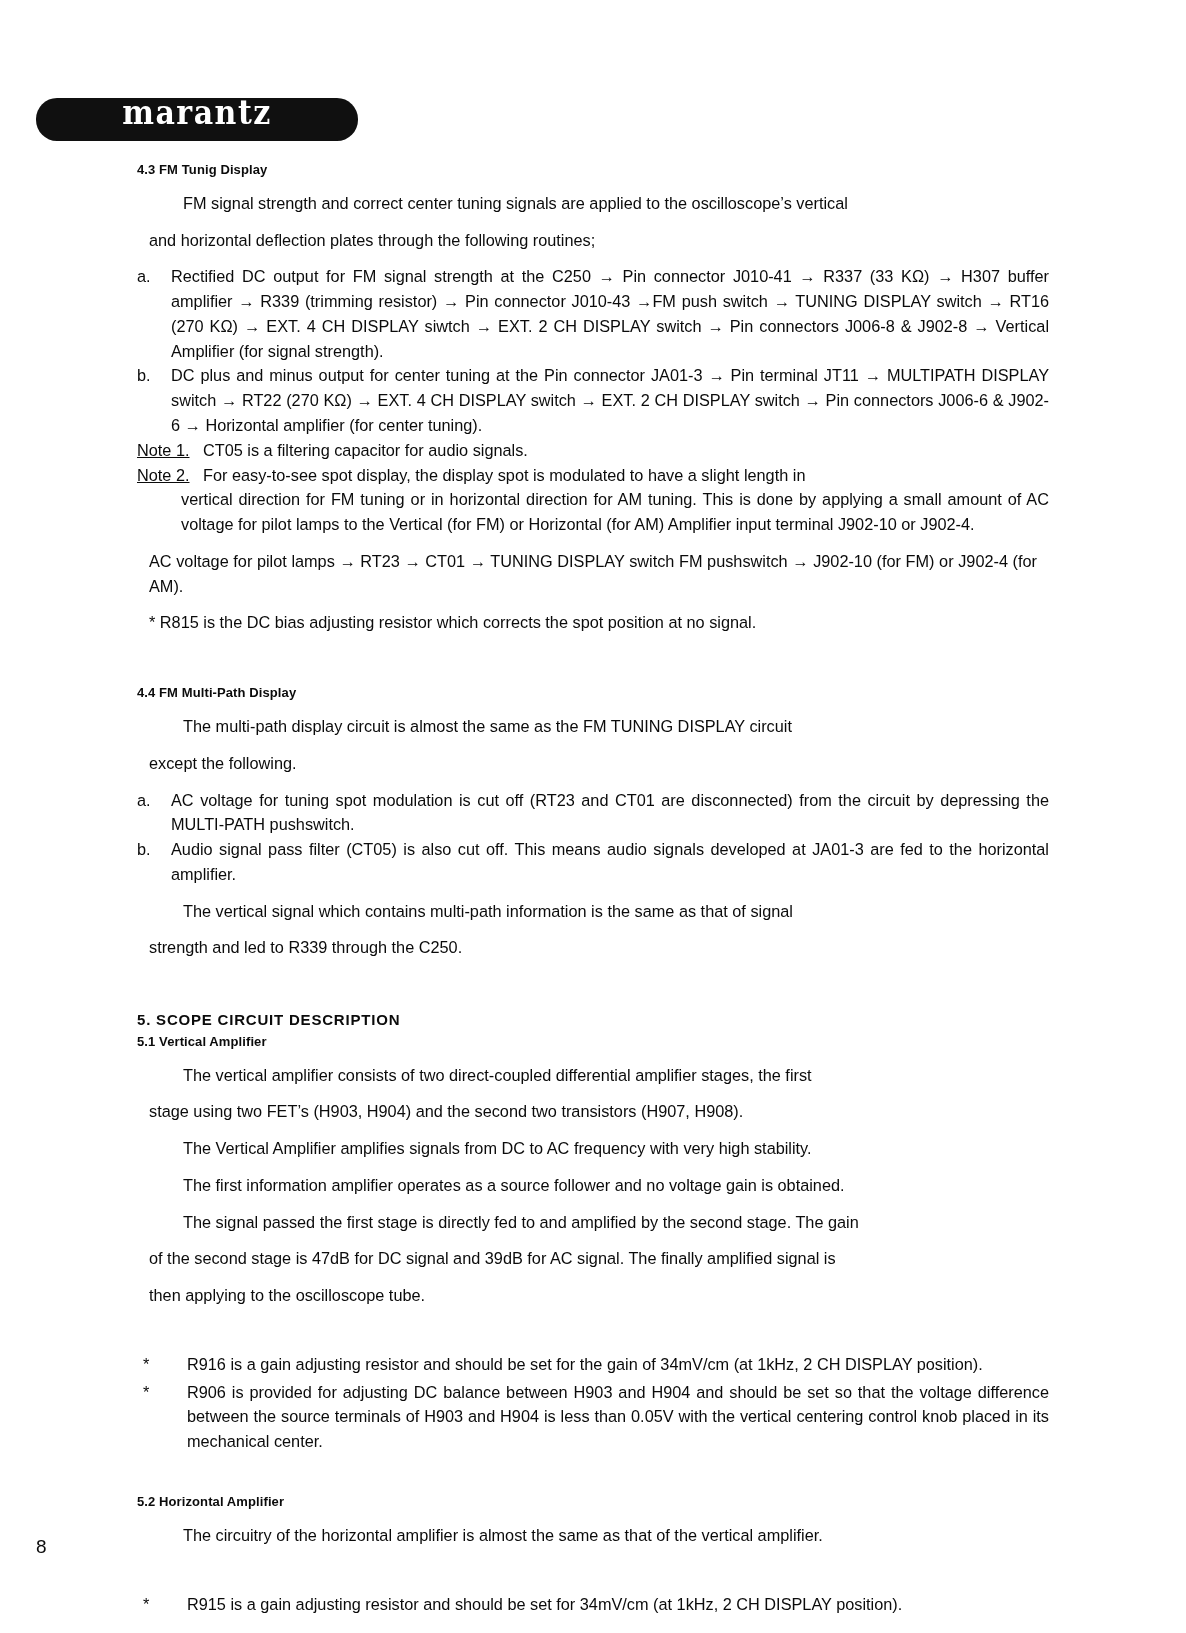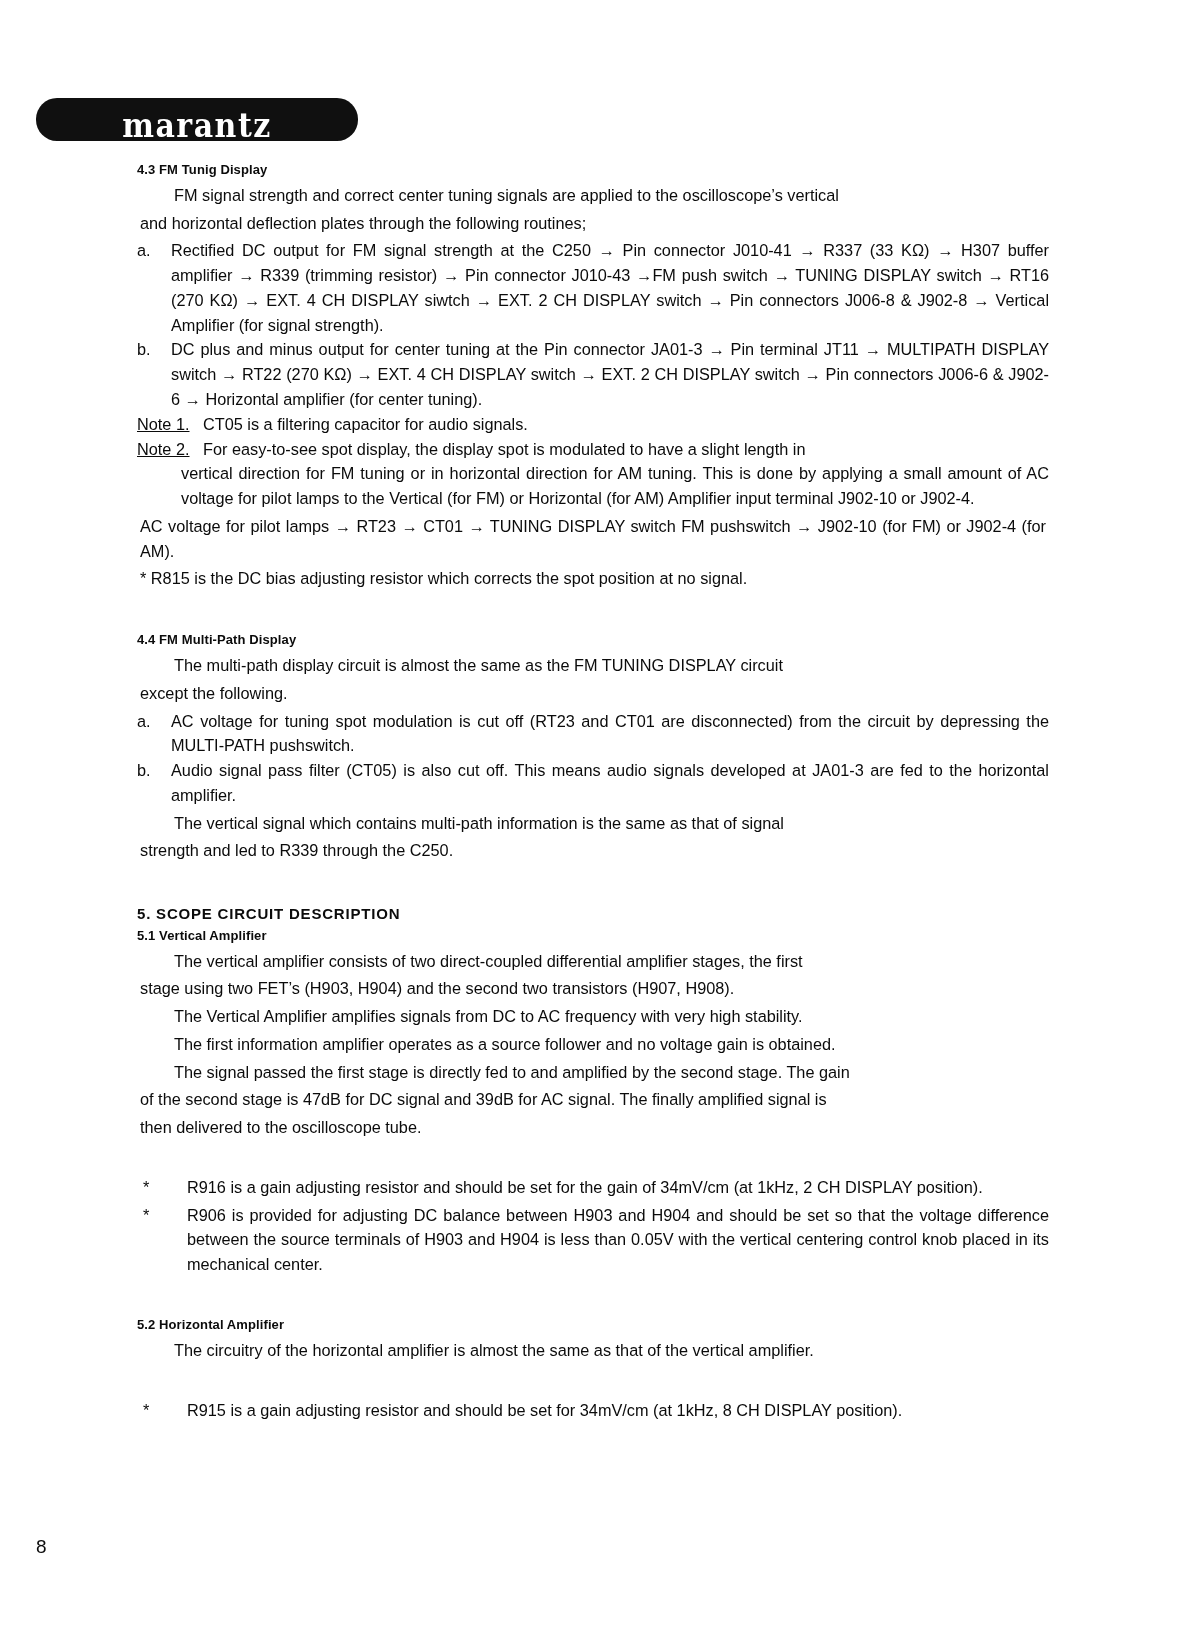--- a/index.html
+++ b/index.html
@@ -21,21 +21,21 @@
 
   
   .logo-block {
     position: absolute;
     left: 36px;
     top: 98px;
     width: 322px;
     height: 43px;
     background: #101010;
     display: flex;
-    align-items: flex-end;
+    align-items: flex-start;
     justify-content: center;
     overflow: hidden;
     border-radius: 21px;
   }
   .logo-text {
     color: #ffffff;
     font-family: "DejaVu Serif", serif;
     font-weight: 700;
     font-size: 30px;
     letter-spacing: 1.5px;
@@ -60,21 +60,21 @@
     line-height: 1.3;
   }
   h2.sec-head.major {
     font-size: 15px;
     letter-spacing: 0.8px;
   }
 
   p.body {
     font-size: 16.3px;
     line-height: 1.52;
-    margin: 3px;
+    margin: 12px;
     text-align: justify;
     text-justify: inter-word;
   }
   p.body.indent {
     text-indent: 34px;
   }
   p.body.noindent {
     text-indent: 0;
   }
 
@@ -188,21 +188,21 @@
 
     <h2 class="sec-head major">5. SCOPE CIRCUIT DESCRIPTION</h2>
     <h2 class="sec-head">5.1 Vertical Amplifier</h2>
 
     <p class="body indent">The vertical amplifier consists of two direct-coupled differential amplifier stages, the first</p>
     <p class="body noindent">stage using two FET’s (H903, H904) and the second two transistors (H907, H908).</p>
     <p class="body indent">The Vertical Amplifier amplifies signals from DC to AC frequency with very high stability.</p>
     <p class="body indent">The first information amplifier operates as a source follower and no voltage gain is obtained.</p>
     <p class="body indent">The signal passed the first stage is directly fed to and amplified by the second stage. The gain</p>
     <p class="body noindent">of the second stage is 47dB for DC signal and 39dB for AC signal. The finally amplified signal is</p>
-    <p class="body noindent">then delivered to the oscilloscope tube.</p>
+    <p class="body noindent">then applying to the oscilloscope tube.</p>
 
     <div class="gap-lg"></div>
 
     <div class="starlist">
       <div class="row">
         <span class="marker star">*</span>
         <span class="txt">R916 is a gain adjusting resistor and should be set for the gain of 34mV/cm (at 1kHz, 2 CH DISPLAY position).</span>
       </div>
       <div class="row">
         <span class="marker star">*</span>
@@ -213,21 +213,21 @@
     <div class="gap-xl"></div>
 
     <h2 class="sec-head">5.2 Horizontal Amplifier</h2>
     <p class="body indent">The circuitry of the horizontal amplifier is almost the same as that of the vertical amplifier.</p>
 
     <div class="gap-lg"></div>
 
     <div class="starlist">
       <div class="row">
         <span class="marker star">*</span>
-        <span class="txt">R915 is a gain adjusting resistor and should be set for 34mV/cm (at 1kHz, 8 CH DISPLAY position).</span>
+        <span class="txt">R915 is a gain adjusting resistor and should be set for 34mV/cm (at 1kHz, 2 CH DISPLAY position).</span>
       </div>
     </div>
 
   </div>
 
   <div class="page-number">8</div>
 
 </div>
 
 </body></html>

